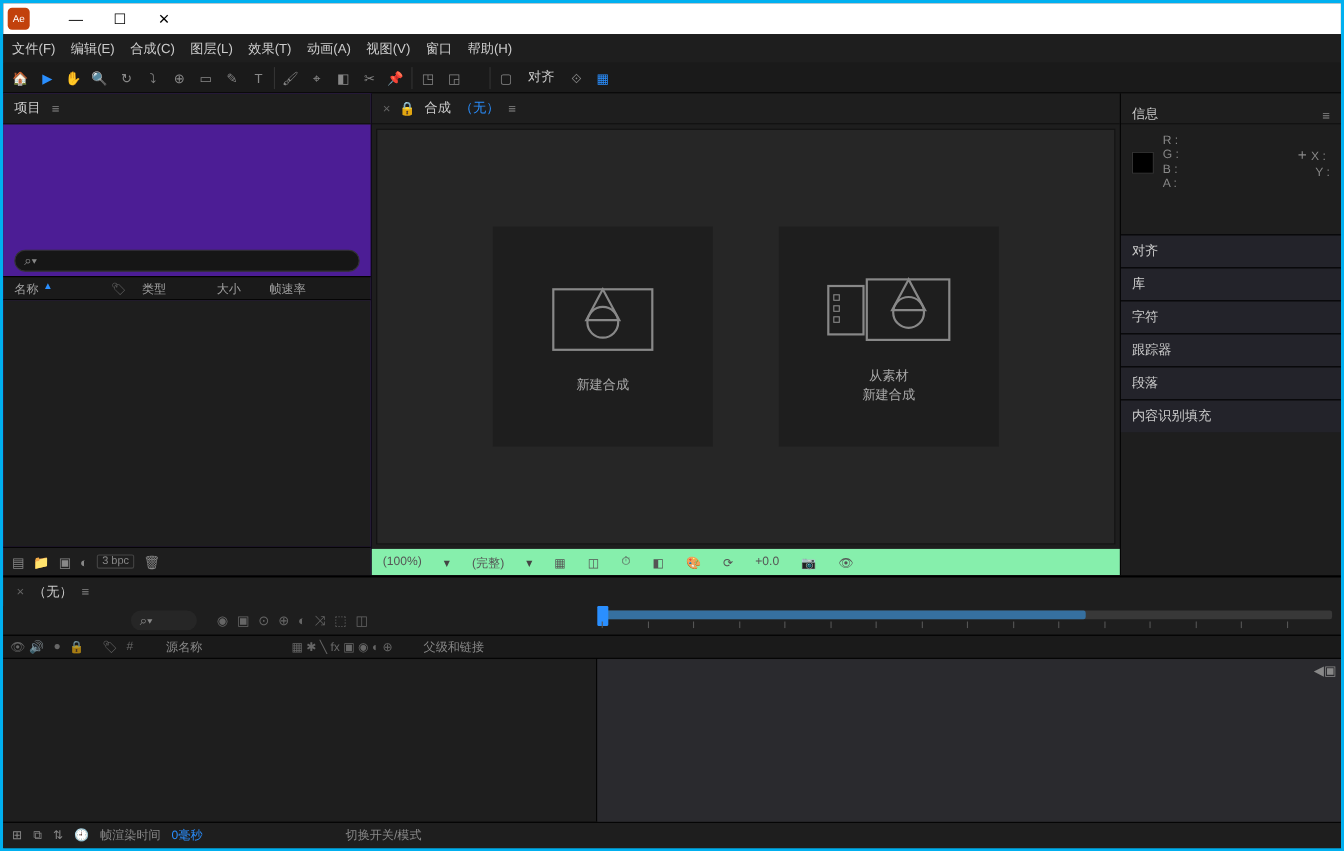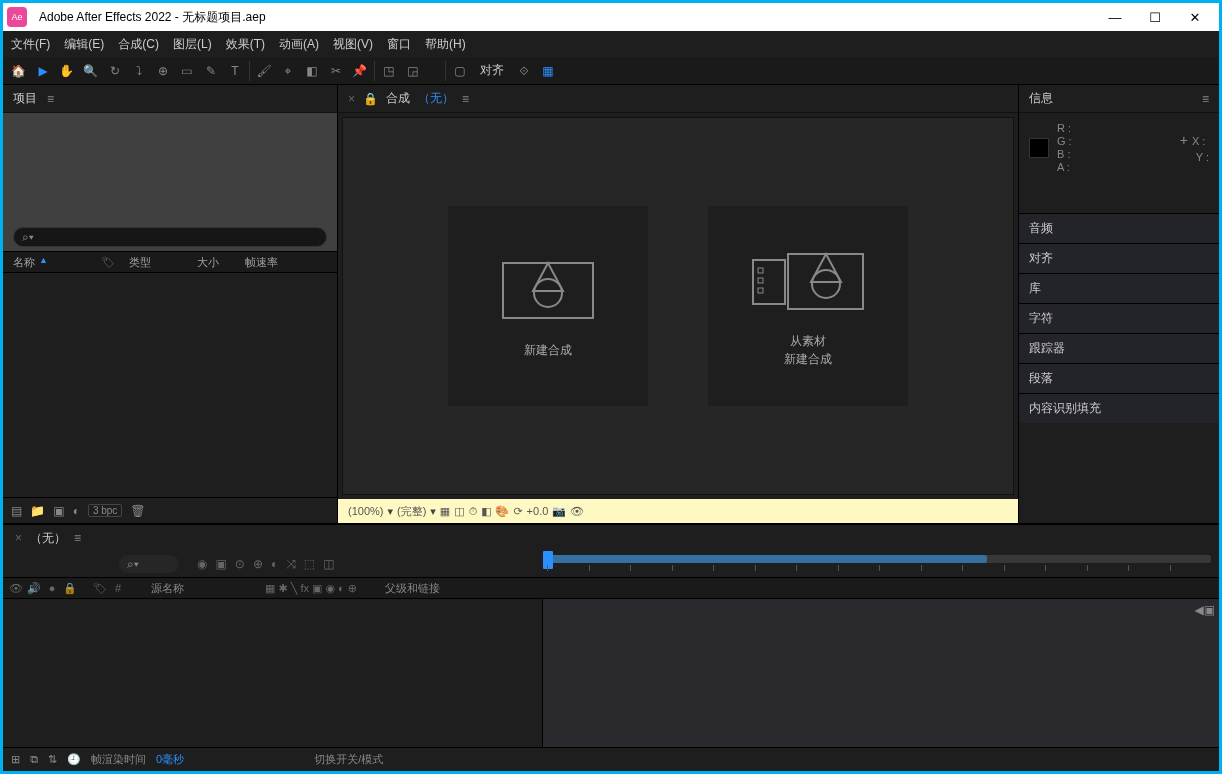--- a/index.html
+++ b/index.html
@@ -1,33 +1,33 @@
 <!DOCTYPE html>
 <html><head>
 <meta charset="utf-8">
 <style>
 * { margin: 0; padding: 0; box-sizing: border-box; font-family: "Microsoft YaHei", Arial, sans-serif; }
 body { background: #00b0f0; width: 1222px; height: 774px; overflow: hidden; font-size: 12px; color: #a0a0a0; }
 .window { position: absolute; top: 3px; left: 3px; right: 3px; bottom: 3px; background: #1e1e1e; display: flex; flex-direction: column; }
 .titlebar { height: 28px; background: #fff; color: #000; display: flex; align-items: center; padding: 0 4px; }
-.titlebar .logo { width: 20px; height: 20px; background: #ec4899; border-radius: 4px; color: #fff; font-size: 9px; display: flex; align-items: center; justify-content: center; margin-right: 12px; }
+.titlebar .logo { width: 20px; height: 20px; background: #c2410c; border-radius: 4px; color: #fff; font-size: 9px; display: flex; align-items: center; justify-content: center; margin-right: 22px; }
 .titlebar .title { flex: 1; font-size: 12px; }
 .titlebar .winbtn { width: 40px; height: 28px; display: flex; align-items: center; justify-content: center; color: #000; font-size: 13px; }
 .menubar { height: 26px; background: #1e1e1e; display: flex; align-items: center; padding: 0 8px; gap: 14px; color: #ccc; font-size: 12px; }
 .toolbar { height: 28px; background: #1a1a1a; border-bottom: 1px solid #000; display: flex; align-items: center; padding: 0 4px; }
 .toolbar .tool { width: 24px; height: 24px; display: flex; align-items: center; justify-content: center; color: #888; }
 .toolbar .tool.active { color: #2a8fff; }
 .toolbar .sep { width: 1px; height: 20px; background: #333; margin: 0 2px; }
 .toolbar .workspace { margin-left: auto; display: flex; align-items: center; gap: 20px; padding-right: 10px; }
 .toolbar .ws-item { color: #888; }
 .toolbar .ws-item.active { color: #2a8fff; }
 .toolbar .search { background: #262626; border: 1px solid #333; padding: 2px 6px; width: 160px; color: #888; display: flex; align-items: center; gap: 6px; }
 .content { flex: 1; display: flex; min-height: 0; }
 
-.project-panel { width: 335px; background: #404040; display: flex; flex-direction: column; border-right: 1px solid #000; }
+.project-panel { width: 335px; background: #4c1d95; display: flex; flex-direction: column; border-right: 1px solid #000; }
 .panel-tab { height: 28px; display: flex; align-items: center; padding: 0 10px; color: #ccc; gap: 10px; background: #1e1e1e; border-bottom: 1px solid #111; }
 .project-preview { height: 110px; }
 .search-row { padding: 4px 10px; }
 .search-box { background: #161616; border: 1px solid #333; border-radius: 10px; display: flex; align-items: center; padding: 2px 8px; color: #888; height: 20px; }
 .proj-head { height: 22px; background: #1a1a1a; display: flex; align-items: center; padding: 0 10px; gap: 8px; border-top: 1px solid #000; border-bottom: 1px solid #000; font-size: 11px; }
 .proj-head .col-name { width: 80px; display:flex; align-items:flex-start; gap:4px;}
 .proj-head .sort { color: #2a8fff; font-size: 9px; }
 .proj-head .col-tag { width: 20px; color: #666;}
 .proj-head .col-type { width: 60px; }
 .proj-head .col-size { width: 40px; }
@@ -36,24 +36,24 @@
 .proj-foot { height: 26px; background: #1e1e1e; display: flex; align-items: center; gap: 8px; padding: 0 8px; border-top: 1px solid #000; color: #888;}
 .proj-foot .bpc { border: 1px solid #444; padding: 0 4px; font-size: 10px; border-radius: 2px; }
 
 .comp-panel { flex: 1; background: #1e1e1e; display: flex; flex-direction: column; border-right: 1px solid #000; }
 .comp-tab { height: 28px; display: flex; align-items: center; padding: 0 10px; gap: 8px; color: #ccc; border-bottom: 1px solid #111;}
 .comp-tab .none { color: #2a8fff; }
 .comp-body { flex: 1; display: flex; align-items: center; justify-content: center; gap: 60px; background: #262626; border: 1px solid #111; margin: 4px; }
 .comp-card { width: 200px; height: 200px; background: #1e1e1e; display: flex; flex-direction: column; align-items: center; justify-content: center; gap: 18px; color: #aaa; }
 .comp-card svg { stroke: #888; fill: none; }
 .comp-card .lbl { text-align: center; line-height: 1.5; }
-.comp-foot { height: 24px; background: #fef9c3; display: flex; align-items: center; gap: 4px; padding: 0 10px; color: #555; font-size: 11px; }
+.comp-foot { height: 24px; background: #86efac; display: flex; align-items: center; gap: 20px; padding: 0 10px; color: #555; font-size: 11px; }
 
 .right-panel { width: 200px; background: #1e1e1e; display: flex; flex-direction: column; }
-.info-tab { height: 28px; display: flex; align-items: center; justify-content: space-between; padding: 0 10px; color: #ccc; border-bottom: 1px solid #111;}
+.info-tab { height: 28px; display: flex; align-items: flex-end; justify-content: space-between; padding: 0 10px; color: #ccc; border-bottom: 1px solid #111;}
 .info-body { height: 70px; display: flex; align-items: center; padding: 6px 10px; gap: 8px; font-size: 11px; color:#888;}
 .swatch { width: 20px; height: 20px; background: #000; border: 1px solid #333; }
 .rgba { display: flex; flex-direction: column; line-height: 1.2; }
 .xy { margin-left: auto; display: flex; flex-direction: column; line-height: 1.4; text-align: left; }
 .plus { color: #888; margin-right: 4px; font-size: 14px;}
 .accordion { flex: 1; display: flex; flex-direction: column; }
 .empty-acc { height: 30px; }
 .acc-item { height: 30px; border-top: 1px solid #000; display: flex; align-items: center; padding: 0 10px; color: #ccc; background:#23232a;}
 
 .timeline { height: 248px; background: #1e1e1e; border-top: 2px solid #000; display: flex; flex-direction: column; }
@@ -79,21 +79,20 @@
 .tl-foot .time { color: #2a8fff; }
 .hambtn { color:#888; }
 </style>
 </head>
 <body>
 
 <div class="window">
 
   <div class="titlebar">
     <div class="logo">Ae</div>
-    <div class="title">Adobe After Effects 2022 - 无标题项目.aep</div>
     <div class="winbtn">—</div>
     <div class="winbtn">☐</div>
     <div class="winbtn">✕</div>
   </div>
 
   <div class="menubar">
     <span>文件(F)</span>
     <span>编辑(E)</span>
     <span>合成(C)</span>
     <span>图层(L)</span>
@@ -225,21 +224,20 @@
             <span>B :</span>
             <span>A :</span>
         </div>
         <div class="xy">
           <span><span class="plus">+</span><span>X :</span></span>
           <span style="padding-left:16px;">Y :</span>
         </div>
       </div>
       <div class="accordion">
         <div class="empty-acc"></div>
-        <div class="acc-item">音频</div>
         <div class="acc-item">对齐</div>
         <div class="acc-item">库</div>
         <div class="acc-item">字符</div>
         <div class="acc-item">跟踪器</div>
         <div class="acc-item">段落</div>
         <div class="acc-item">内容识别填充</div>
       </div>
     </div>
   </div>
 

